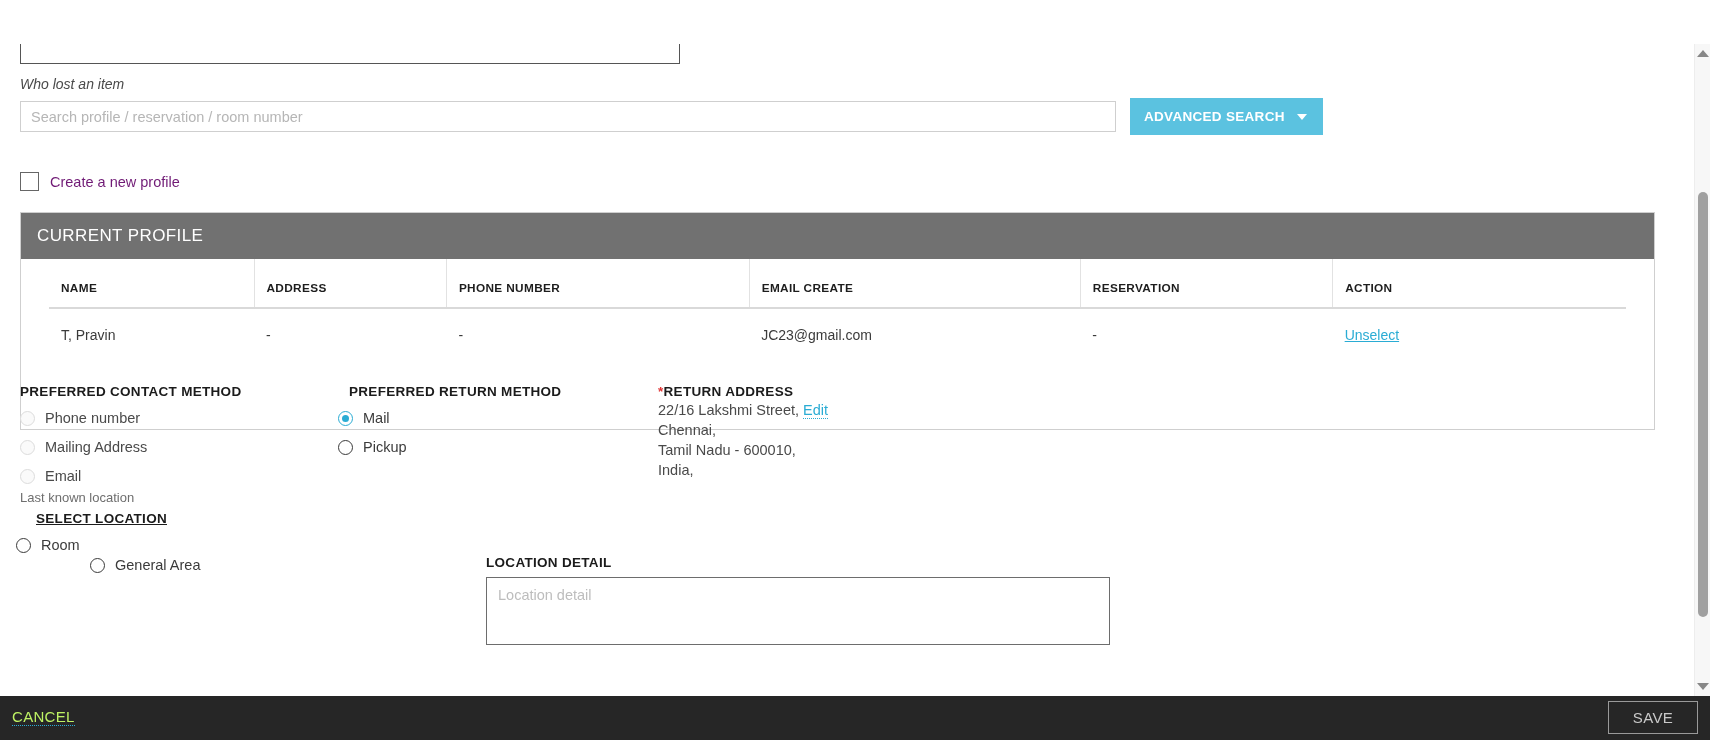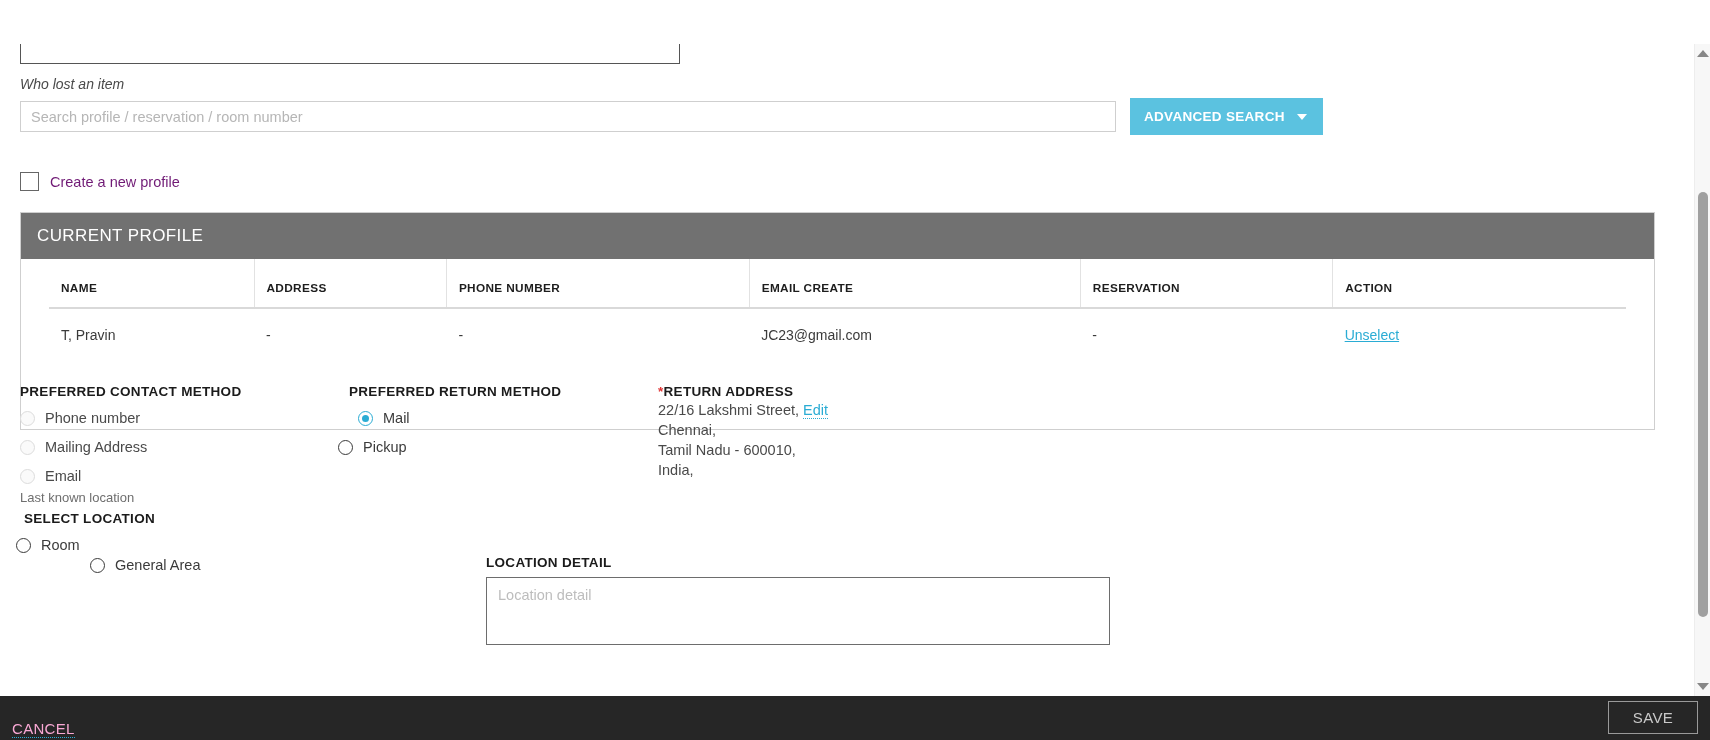--- a/index.html
+++ b/index.html
@@ -242,22 +242,22 @@
     cursor: pointer;
   }
 
   
   .footer {
     position: absolute; left: 0; bottom: 0;
     width: 1710px; height: 44px;
     background: #262626;
   }
   .cancel-link {
-    position: absolute; left: 12px; top: 24px;
-    color: #f9a8d4;
+    position: absolute; left: 12px; top: 12px;
+    color: #bef264;
     font-size: 15px;
     letter-spacing: .3px;
     border-bottom: 1px dotted #2aacd4;
     cursor: pointer;
   }
   .save-btn {
     position: absolute; right: 12px; top: 5px;
     width: 90px; height: 33px;
     background: transparent;
     border: 1px solid #9a9a9a;
@@ -339,21 +339,21 @@
         <span class="radio disabled"></span>
         <span class="radio-label dim">Mailing Address</span>
       </div>
       <div class="radio-row" style="left:20px; top:424px;">
         <span class="radio disabled"></span>
         <span class="radio-label dim">Email</span>
       </div>
 
       <div class="sec-title" style="left:338px; top:340px;margin-left:11px;">PREFERRED RETURN METHOD</div>
 
-      <div class="radio-row" style="left:338px; top:366px;margin-left:20px;">
+      <div class="radio-row" style="left:338px; top:366px;">
         <span class="radio checked"></span>
         <span class="radio-label">Mail</span>
       </div>
       <div class="radio-row" style="left:338px; top:395px;">
         <span class="radio"></span>
         <span class="radio-label">Pickup</span>
       </div>
 
       <div class="sec-title" style="left:658px; top:340px;">
         <span class="req-star">*</span><span>RETURN ADDRESS</span>
@@ -361,21 +361,21 @@
       <div class="addr-line" style="left:658px; top:358px;">
         <span>22/16 Lakshmi Street,</span>
         <span class="edit-link">Edit</span>
       </div>
       <div class="addr-line" style="left:658px; top:378px;">Chennai,</div>
       <div class="addr-line" style="left:658px; top:398px;">Tamil Nadu - 600010,</div>
       <div class="addr-line" style="left:658px; top:418px;">India,</div>
 
       <div class="hint-text" style="left:20px; top:446px;">Last known location</div>
 
-      <div class="sec-title" style="left:24px; top:467px;">SELECT LOCATION</div>
+      <div class="sec-title" style="left:36px; top:467px;text-decoration:underline;">SELECT LOCATION</div>
 
       <div class="radio-row" style="left:16px; top:493px;text-align:right;">
         <span class="radio"></span>
         <span class="radio-label">Room</span>
       </div>
       <div class="radio-row" style="left:90px; top:493px;margin-top:20px;">
         <span class="radio"></span>
         <span class="radio-label">General Area</span>
       </div>
 

